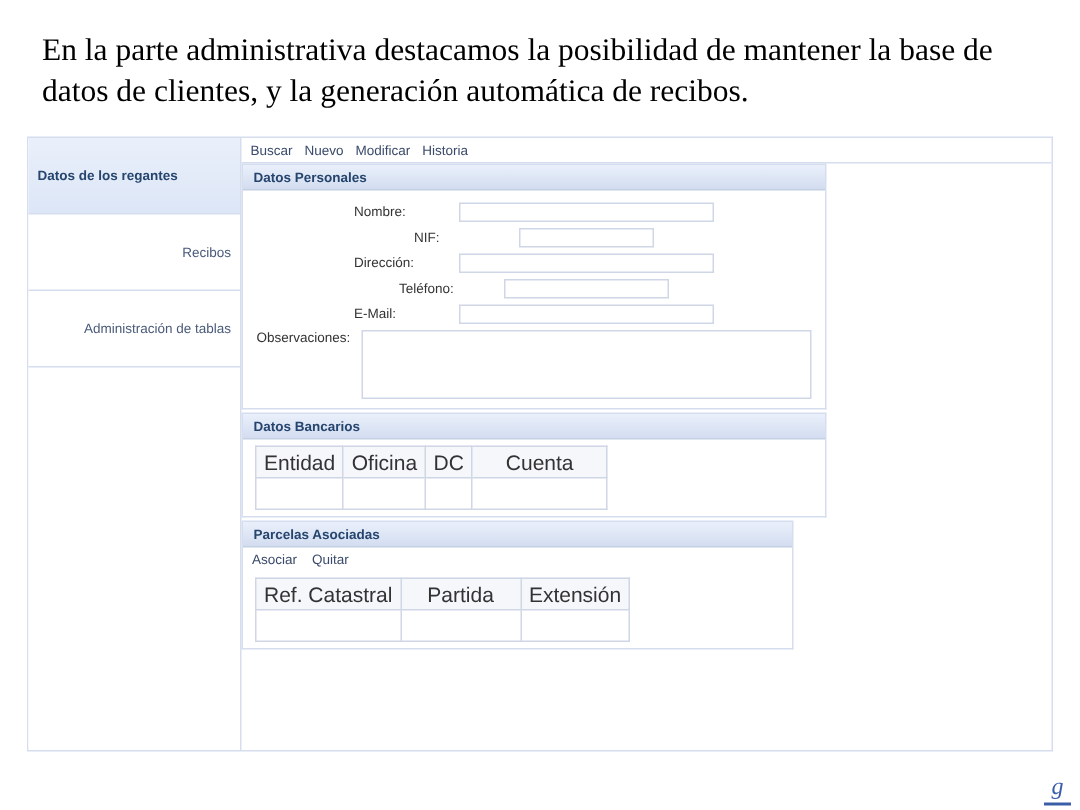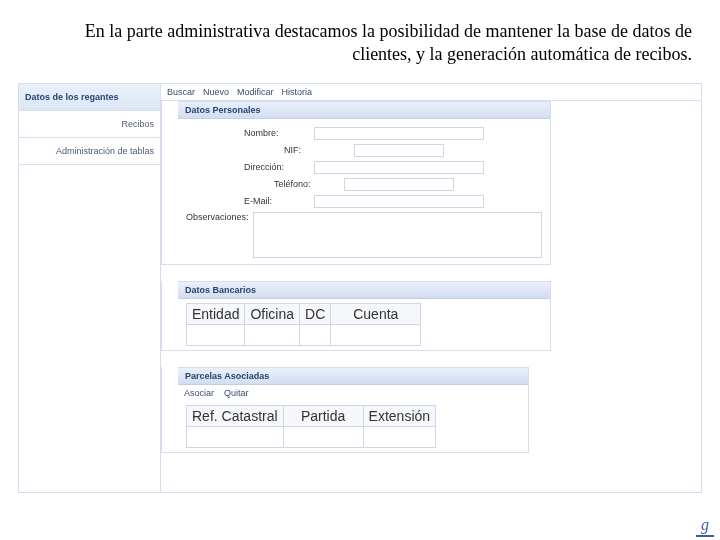--- a/index.html
+++ b/index.html
@@ -4,44 +4,44 @@
 <style>
   * { box-sizing: border-box; margin: 0; padding: 0; }
   body {
     width: 720px;
     height: 540px;
     background: #fff;
     font-family: Georgia, serif;
     position: relative;
   }
   .caption {
-    font-size: 18px;
+    font-size: 21px;
     color: #000;
-    text-align: right;
+    text-align: left;
     padding: 20px 28px 8px 28px;
     line-height: 1.3;
   }
   .app {
     margin: 8px 18px 0 18px;
     font-family: Tahoma, Arial, sans-serif;
     font-size: 9px;
     color: #2a2a2a;
     border: 1px solid #d5ddee;
     height: 410px;
     display: flex;
     background: #fff;
   }
   .sidebar {
     width: 142px;
     border-right: 1px solid #d5ddee;
     background: #fff;
   }
   .side-item {
     border-bottom: 1px solid #d5ddee;
-    padding: 8px 6px;
+    padding: 20px 6px;
     text-align: right;
     color: #4a5a7a;
   }
   .side-item.header {
     background: linear-gradient(#eaf0fb, #dce6f6);
     font-weight: bold;
     color: #26456e;
     text-align: left;
   }
   .main {
@@ -62,22 +62,21 @@
     border-top: 1px solid #d5ddee;
     border-bottom: 1px solid #c4cfe4;
     padding: 3px 7px;
     font-weight: bold;
     color: #26456e;
   }
   .form-block {
     width: 390px;
     border: 1px solid #d5ddee;
     border-top: none;
-    margin-bottom: 16px;
-    padding-left: 16px;
+    margin-bottom: 2px;
   }
   .form-area {
     padding: 6px 8px 2px 8px;
   }
   .form-row {
     display: flex;
     align-items: center;
     margin: 2px 0;
     padding-bottom: 2px;
     justify-content: center;

